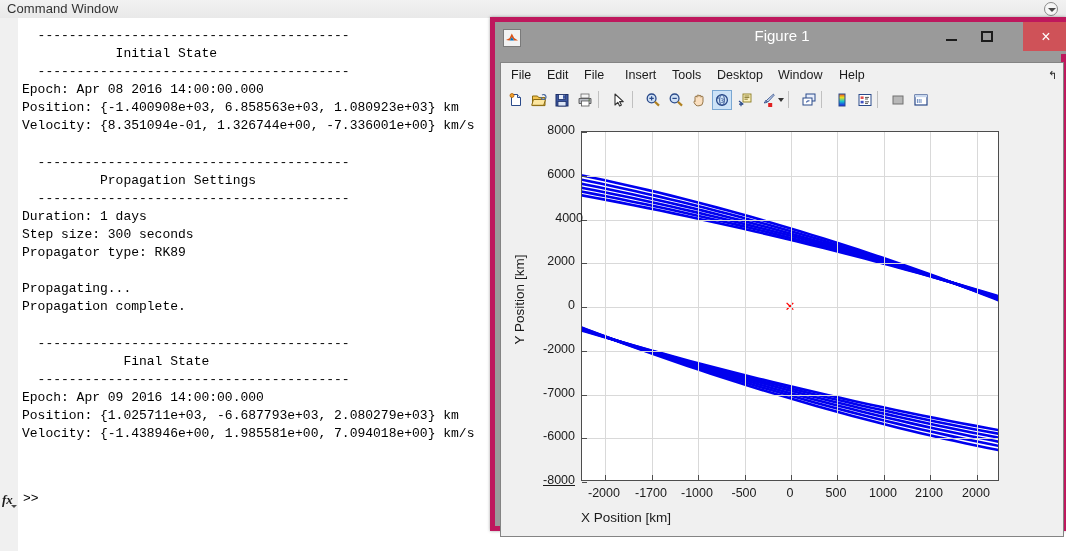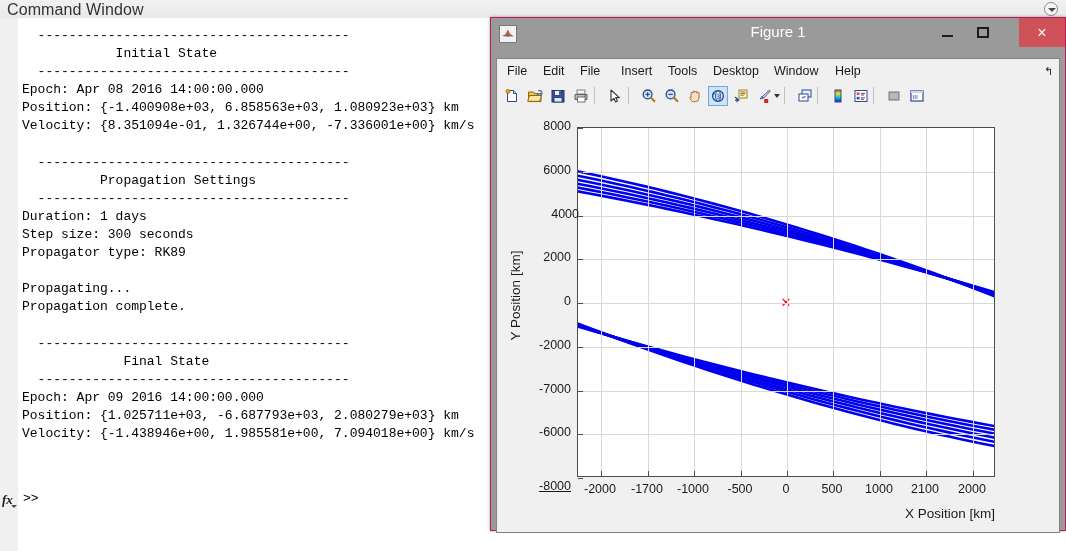--- a/index.html
+++ b/index.html
@@ -12,21 +12,21 @@
   .root{position:relative;width:1066px;height:551px;}
 
   
   .cmdwin{position:absolute;left:0;top:0;width:1066px;height:551px;background:#ffffff;}
   .cmdwin-titlebar{
     position:absolute;left:0;top:0;width:1066px;height:18px;
     background:linear-gradient(#f2f2f2,#e9e9e9);
     border-bottom:1px solid #d6d6d6;
   }
   .cmdwin-title{
-    position:absolute;left:7px;top:1px;font-size:16px;color:#333;
+    position:absolute;left:7px;top:1px;font-size:13px;color:#333;
     letter-spacing:.1px;
   }
   .cmdwin-dropdown{
     position:absolute;right:8px;top:2px;width:14px;height:14px;
     border:1px solid #8a8a8a;border-radius:50%;background:#f6f6f6;
     box-sizing:border-box;
   }
   .cmdwin-dropdown:after{
     content:"";position:absolute;left:3px;top:5px;
     border-left:4px solid transparent;border-right:4px solid transparent;
@@ -60,21 +60,21 @@
   .prompt-chevrons{
     position:absolute;left:5px;top:3px;
     font-family:"Liberation Mono","DejaVu Sans Mono",monospace;
     font-size:13px;color:#000;
   }
 
   
   .figwin{
     position:absolute;left:490px;top:17px;width:576px;height:514px;
     background:#9a9a9a;
-    border:1px solid #be185d;
+    border:5px solid #be185d;
     box-sizing:border-box;
     box-shadow:0 0 3px rgba(0,0,0,.35);
   }
   .fig-titlebar{
     position:absolute;left:0;top:0;width:574px;height:32px;background:#9a9a9a;
   }
   .fig-appicon{
     position:absolute;left:8px;top:7px;width:18px;height:18px;
     background:#f2f2f2;border:1px solid #7a7a7a;box-sizing:border-box;
     display:flex;align-items:center;justify-content:center;
@@ -139,21 +139,21 @@
   .tick-y{position:absolute;left:0;height:1px;width:5px;background:#4d4d4d;}
   .ticklabel-x{
     position:absolute;font-size:12.5px;color:#1a1a1a;text-align:center;
     width:60px;margin-left:-30px;
   }
   .ticklabel-y{
     position:absolute;font-size:12.5px;color:#1a1a1a;text-align:right;
     width:54px;margin-top:-8px;
   }
   .xlabel{
-    position:absolute;left:80px;width:418px;top:398px;text-align:right;
+    position:absolute;left:80px;width:418px;top:398px;text-align:left;
     font-size:13.5px;color:#1a1a1a;
   }
   .ylabel{
     position:absolute;left:-62px;top:180px;width:160px;text-align:center;
     font-size:13.5px;color:#1a1a1a;transform:rotate(-90deg);
   }
   .orbit-svg{position:absolute;left:0;top:0;width:100%;height:100%;}
   .marker-origin{
     position:absolute;font-size:13px;color:#ff0000;line-height:1;
     transform:translate(-50%,-50%);font-family:"Liberation Sans",sans-serif;
@@ -453,19 +453,19 @@
           </div>
         <div id="yticklabels">
             <div class="ticklabel-y" style="left: 20px; top: 19px;">8000</div>
             <div class="ticklabel-y" style="left: 20px; top: 63px;">6000</div>
             <div class="ticklabel-y" style="left: 28px; top: 107px;">4000</div>
             <div class="ticklabel-y" style="left: 20px; top: 150px;">2000</div>
             <div class="ticklabel-y" style="left: 20px; top: 194px;">0</div>
             <div class="ticklabel-y" style="left: 20px; top: 238px;">-2000</div>
             <div class="ticklabel-y" style="left: 20px; top: 282px;">-7000</div>
             <div class="ticklabel-y" style="left: 20px; top: 325px;">-6000</div>
-            <div class="ticklabel-y" style="left: 20px; top: 379px; text-decoration: underline;">-8000</div>
+            <div class="ticklabel-y" style="left: 20px; top: 369px; text-decoration: underline;">-8000</div>
           </div>
       </div>
 
     </div>
   </div>
 </div>
 
 </body></html>

